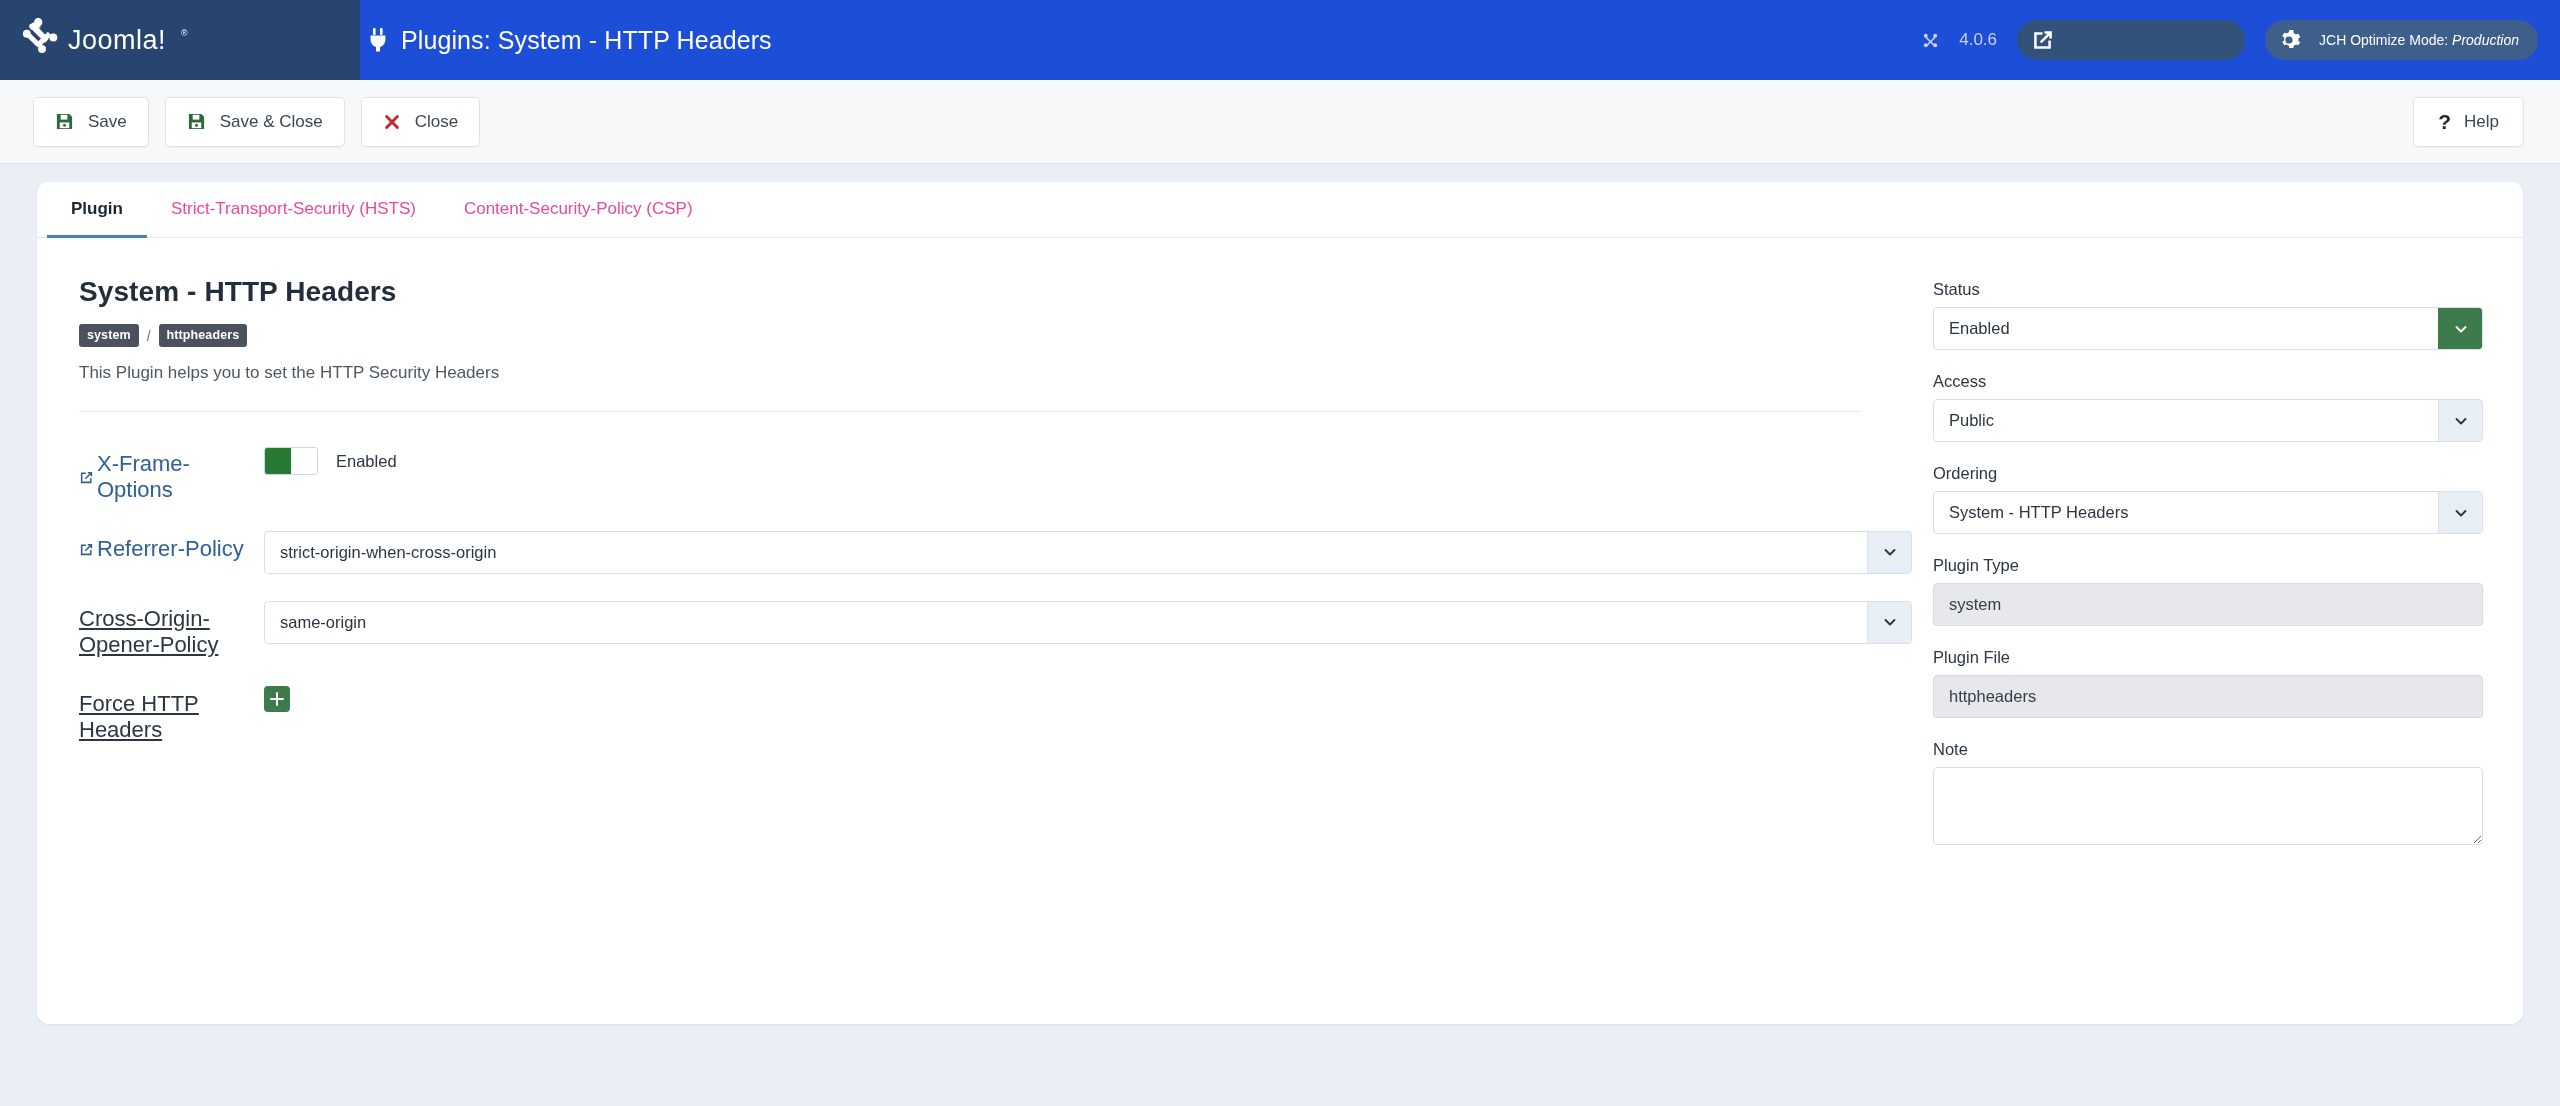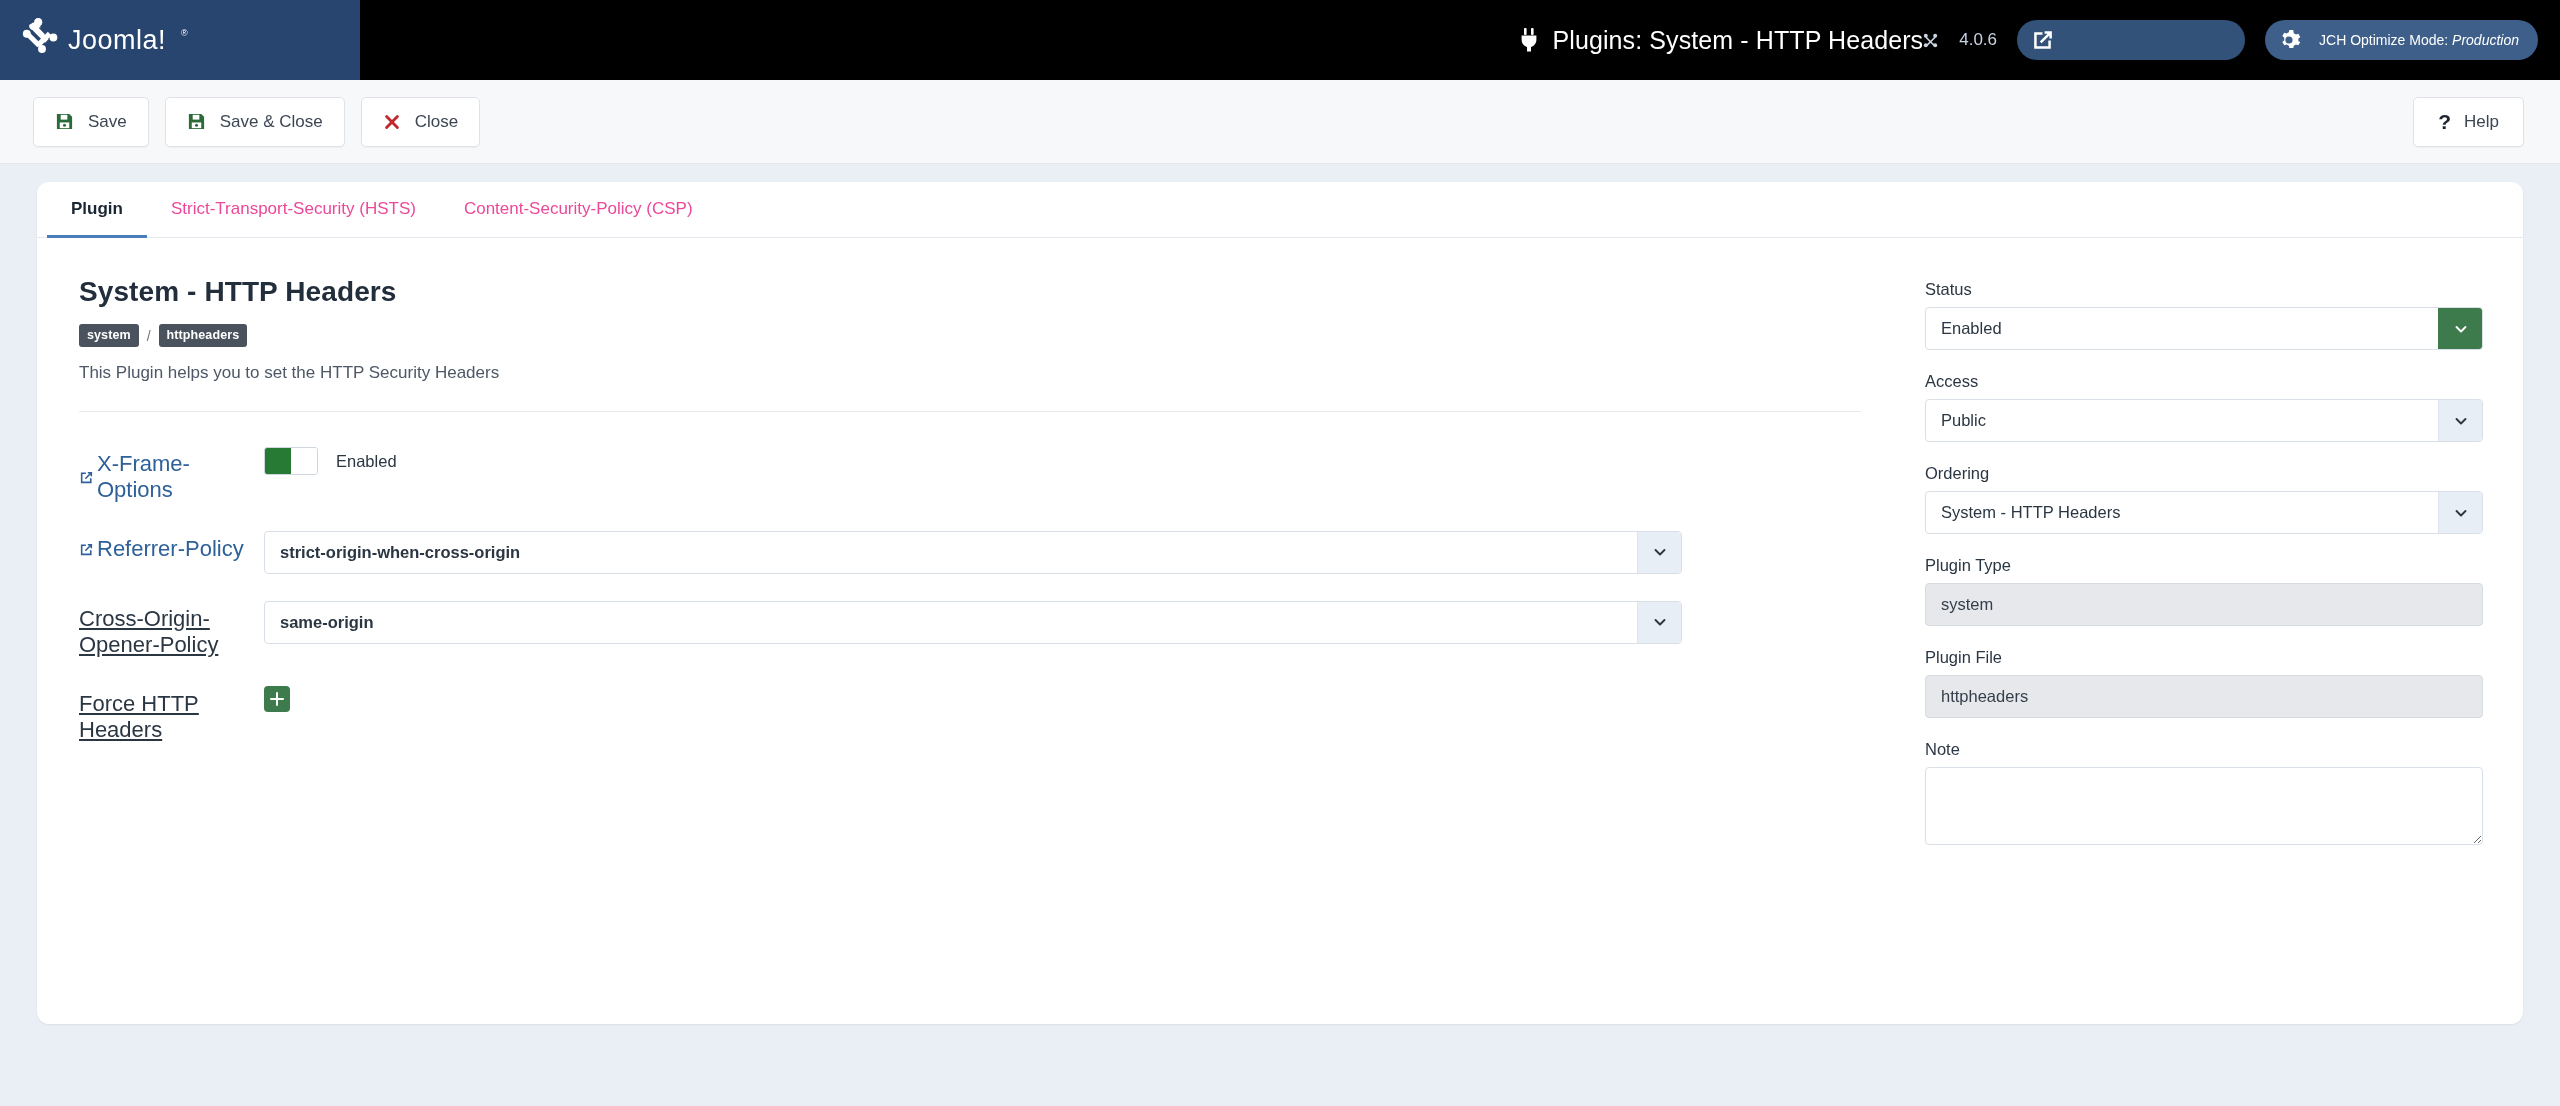--- a/index.html
+++ b/index.html
@@ -15,22 +15,22 @@
     height: 80px; display: flex; align-items: stretch;
     background: #1c3458;
   }
   .logo-block {
     width: 360px; background: #2a4karbon; background: #27456e;
     display: flex; align-items: center; padding-left: 18px;
   }
   .logo-mark { width: 44px; height: 44px; flex: none; }
   .logo-word { margin-left: 6px; height: 34px; }
   .header-main {
-    flex: 1; display: flex; align-items: center; justify-content: flex-end;
-    padding: 0 22px 0 24px; background: #000000;
+    flex: 1; display: flex; align-items: center; justify-content: space-between;
+    padding: 0 22px 0 8px; background: #1d4ed8;
   }
   .title-wrap { display: flex; align-items: center; gap: 13px; }
   .plug-icon { width: 20px; height: 24px; flex: none; }
   .page-title-h {
     color: #fff; font-size: 25px; font-weight: 400; letter-spacing: .1px;
   }
   .header-right { display: flex; align-items: center; gap: 20px; }
   .version-chip {
     display: flex; align-items: center; gap: 21px;
     color: #c9d4e3; font-size: 17px;
@@ -117,23 +117,23 @@
   .toggle-wrap { display: flex; align-items: center; gap: 18px; padding-top: 1px; }
   .toggle {
     width: 54px; height: 28px; border: 1px solid #cfd6de; border-radius: 3px;
     display: flex; overflow: hidden; cursor: pointer; background: #fff;
   }
   .toggle .on { width: 50%; background: #267a33; }
   .toggle .off { width: 50%; background: #fff; }
   .toggle-text { font-size: 16.5px; color: #2b3643; }
 
   .select {
-    width: 1418px; height: 43px; border: 1px solid #d9dfe6; border-radius: 4px;
+    width: 1648px; height: 43px; border: 1px solid #d9dfe6; border-radius: 4px;
     background: #fff; display: flex; align-items: center;
-    justify-content: space-between; cursor: pointer; overflow: hidden; font-weight: bold;
+    justify-content: space-between; cursor: pointer; overflow: hidden;
   }
   .select .sel-val { padding-left: 15px; font-size: 16.5px; color: #2b3643; }
   .sel-arrow {
     width: 44px; align-self: stretch; background: #e8eef6;
     display: flex; align-items: center; justify-content: center;
     border-left: 1px solid #dde4ec;
   }
   .sel-arrow svg { width: 16px; height: 16px; }
 
   .plus-btn {

